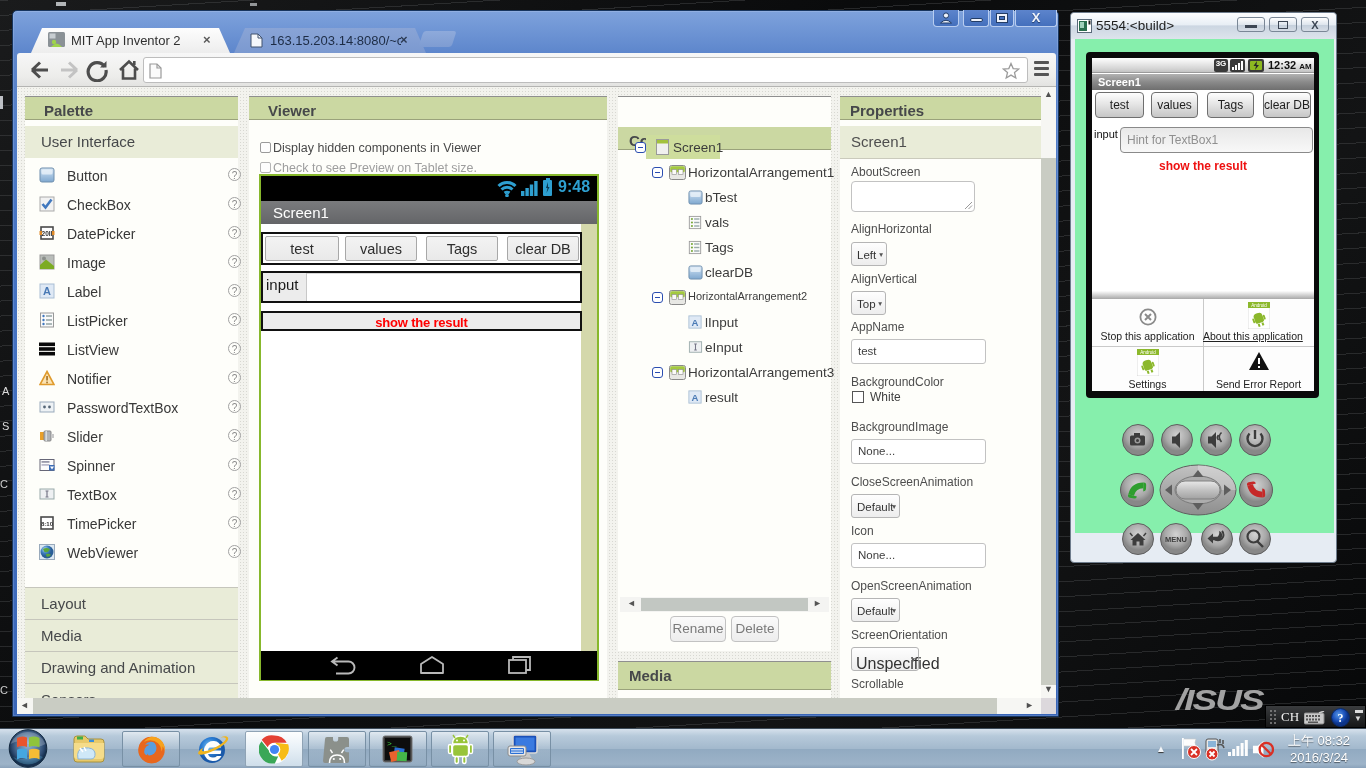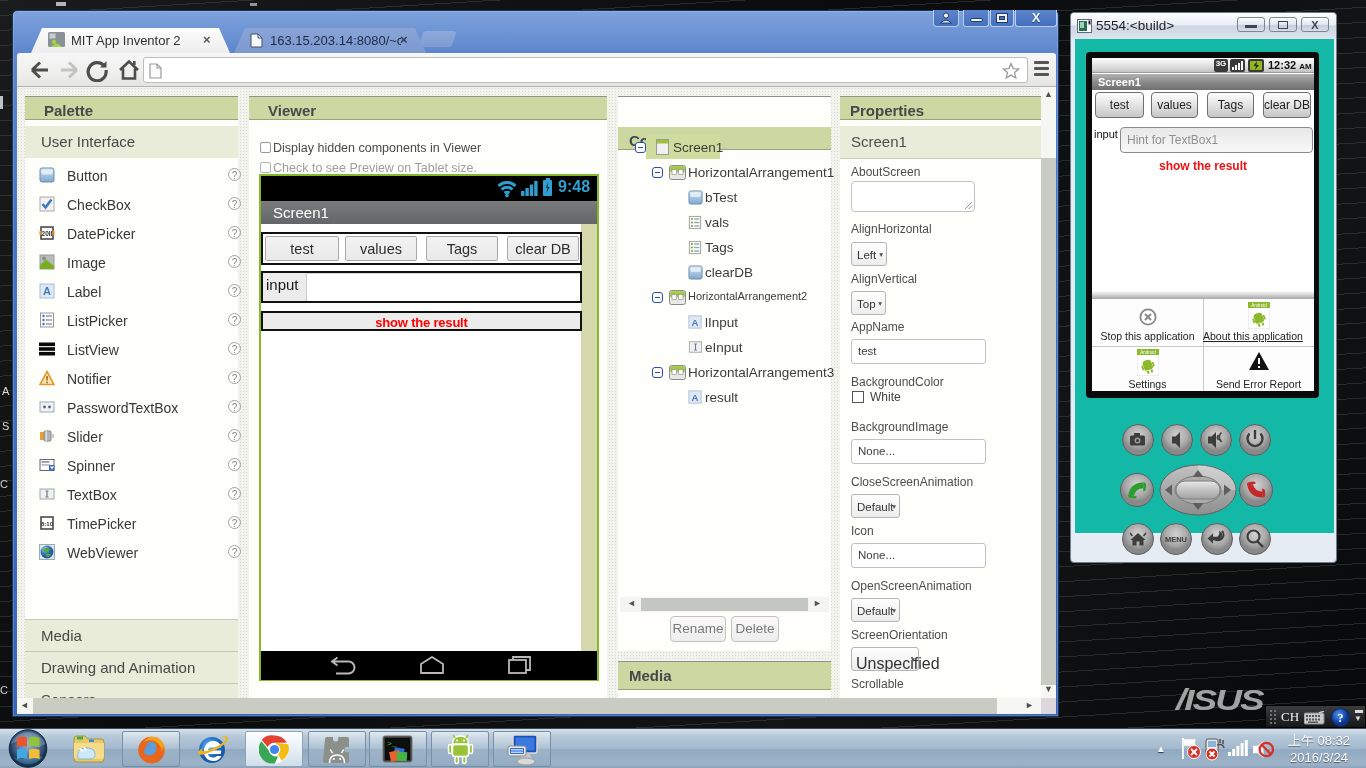--- a/index.html
+++ b/index.html
@@ -270,20 +270,21 @@
                     </defs>
                     <rect x="0.5" y="0.5" width="15" height="15" fill="#dce8f2" stroke="#9ab"></rect>
                     <circle cx="8" cy="8" r="6.5" fill="url(#gglobe)"></circle>
                     <path d="M4 5 Q8 3 11 5.5 Q9 9 5.5 8 Z" fill="#5aa53c"></path>
                     <path d="M7 10 Q10 9 12 11 Q10 13.5 7.5 12.5 Z" fill="#5aa53c"></path>
                   </svg></span>
                 <span class="abs" style="left:28px;top:7px;font-size:14px;color:#383838;">WebViewer</span>
                 <span class="abs" style="left:189px;top:7px;width:13px;height:13px;border:1px solid #a2a2a2;border-radius:50%;color:#8a8a8a;font-size:10px;text-align:center;line-height:13px;">?</span>
               </div>
         </div>
+        <div class="sechead" style="top:490px;">Layout</div>
         <div class="sechead" style="top:522px;">Media</div>
         <div class="sechead" style="top:554px;">Drawing and Animation</div>
         <div class="sechead" style="top:586px;height:16px;overflow:hidden;">
               <span style="display:block;margin-top:0;">Sensors</span>
             </div>
       </div>
 
       <div class="panel" style="left:232px;top:9px;width:358px;height:602px;">
         <div class="phead">Viewer</div>
         <div class="abs" style="left:11px;top:45px;width:11px;height:11px;border:1px solid #9a9a9a;border-radius:2px;background:#fdfdfd;"></div>
@@ -547,21 +548,21 @@
         </svg>
     <span class="abs" style="left:25px;top:5px;font-size:13.5px;color:#1e1e1e;">5554:&lt;build&gt;</span>
     <div class="ewb" style="left:166px;">
           <div style="margin:7px auto 0;width:12px;height:3px;background:#3c4654;"></div>
         </div>
     <div class="ewb" style="left:198px;">
           <div style="margin:3px auto 0;width:10px;height:8px;border:1.6px solid #3c4654;"></div>
         </div>
     <div class="ewb" style="left:230px;font-weight:bold;color:#3c4654;font-size:11px;text-align:center;line-height:15px;">X</div>
   </div>
-  <div class="abs" style="left:4px;top:26px;width:259px;height:494px;background:#14b8a6;">
+  <div class="abs" style="left:4px;top:26px;width:259px;height:494px;background:#86efac;">
     <div class="abs" style="left:11px;top:13px;width:233px;height:346px;background:#0a0a0a;border-radius:4px;">
       <div class="abs" style="left:6px;top:6px;width:222px;height:333px;background:#fff;overflow:hidden;">
         <div class="abs" style="left:0;top:0;width:222px;height:15px;background:linear-gradient(#ffffff,#d2d2d2 80%,#c2c2c2);border-bottom:1px solid #9a9a9a;">
           <div class="abs" style="left:122px;top:1px;width:14px;height:13px;background:#3a3a3a;border-radius:2px;color:#fff;font-size:8px;font-weight:bold;text-align:center;line-height:10px;">3G</div>
           <svg class="abs" style="left:138px;top:1px;" width="15" height="13" viewBox="0 0 15 13">
                 <rect x="0" y="0" width="15" height="13" rx="2" fill="#3a3a3a"></rect>
                 <rect x="2" y="8" width="2" height="3" fill="#fff"></rect>
                 <rect x="5" y="6" width="2" height="5" fill="#fff"></rect>
                 <rect x="8" y="4" width="2" height="7" fill="#fff"></rect>
                 <rect x="11" y="2" width="2" height="9" fill="#fff"></rect>

